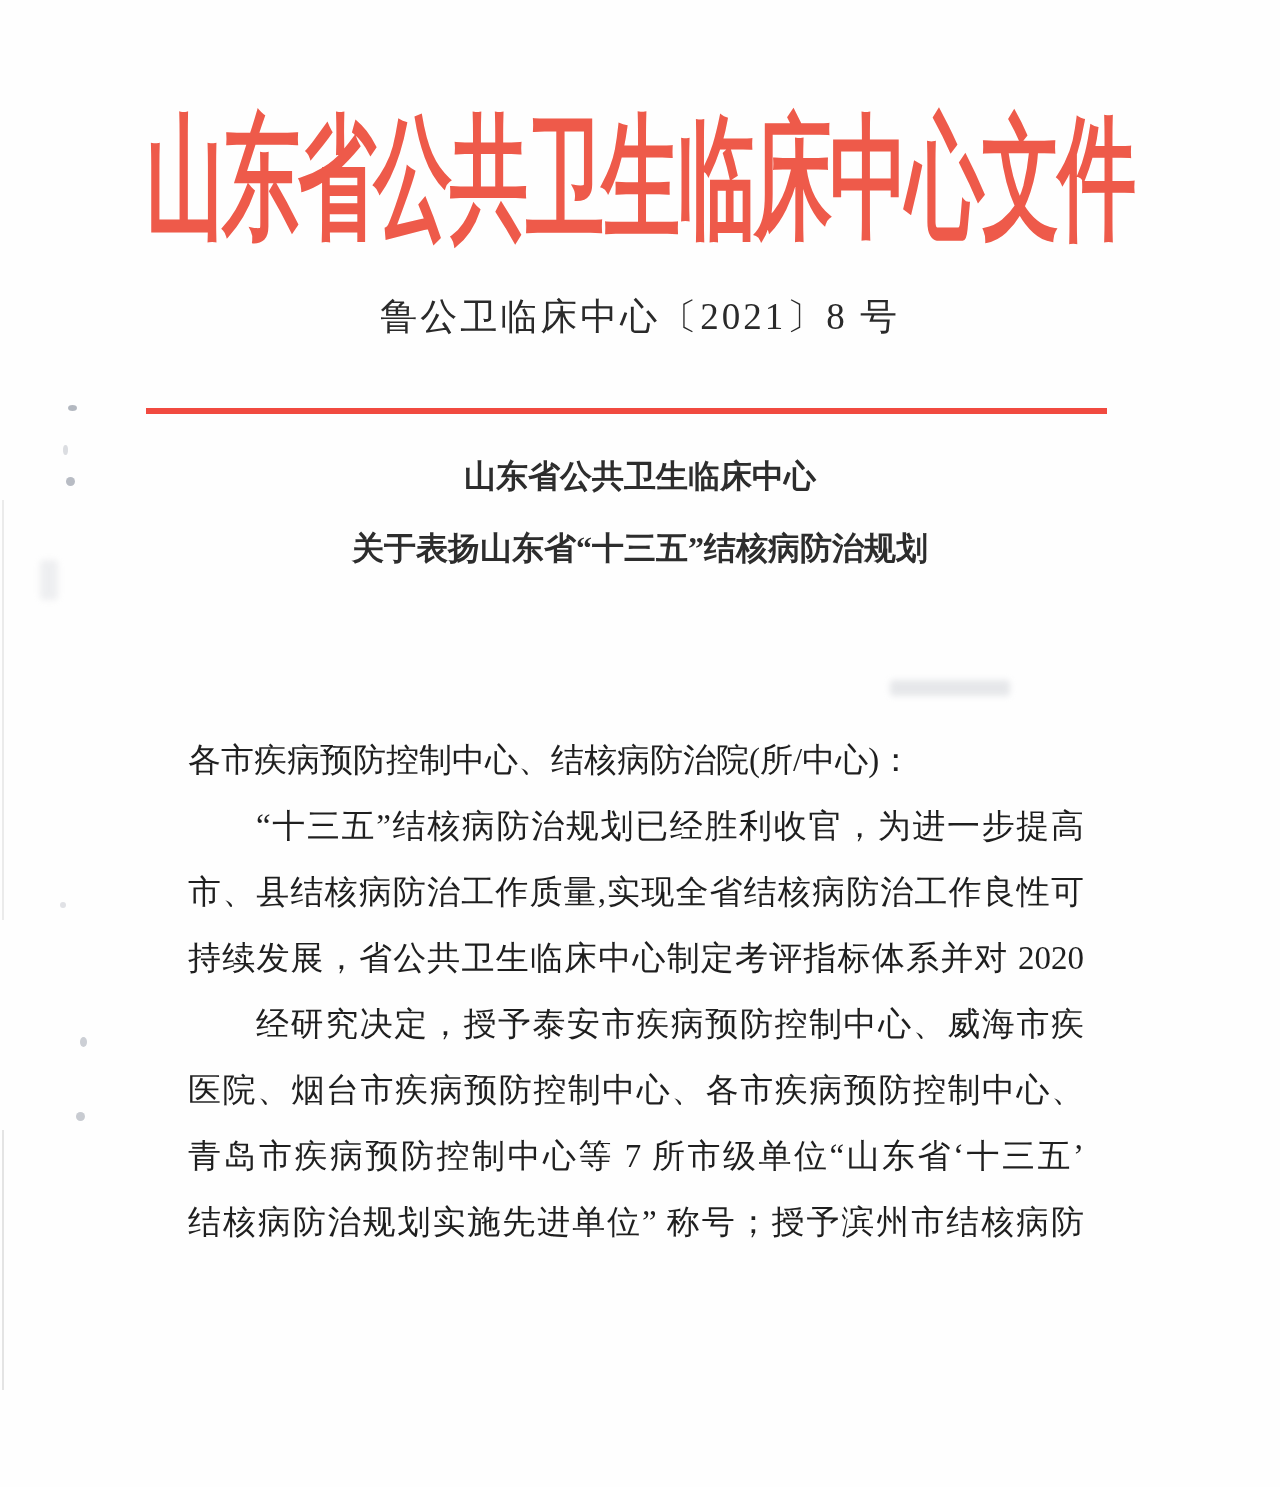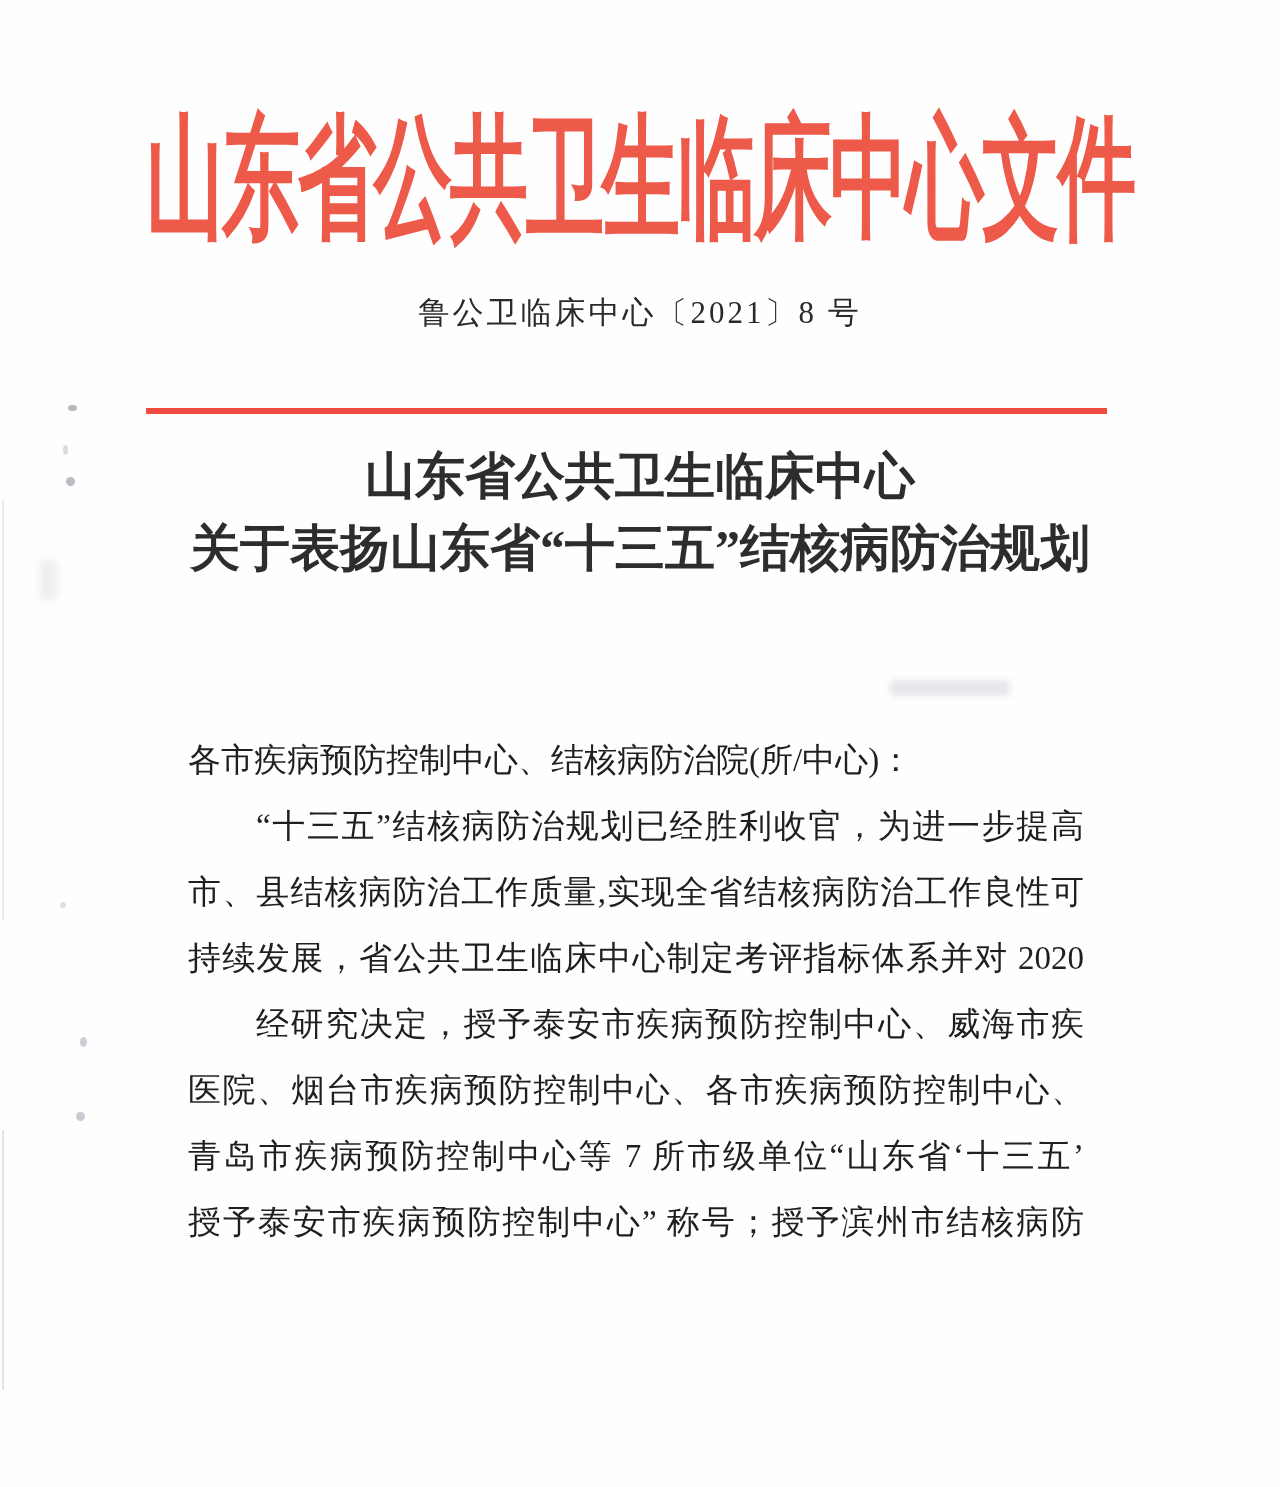--- a/index.html
+++ b/index.html
@@ -31,42 +31,42 @@
     transform: scaleY(1.72);
     transform-origin: top center;
   }
 
   .doc-number {
     position: absolute;
     top: 292px;
     left: 0;
     width: 100%;
     text-align: center;
-    font-size: 31px;
+    font-size: 37px;
     letter-spacing: 3px;
     color: #2a2a2a;
   }
 
   .red-rule {
     position: absolute;
     top: 408px;
     left: 146px;
     width: 961px;
     height: 6px;
     background: #f14a40;
   }
 
   .doc-title {
     position: absolute;
     top: 440px;
     left: 0;
     width: 100%;
     text-align: center;
     font-weight: bold;
-    font-size: 50px;
+    font-size: 32px;
     line-height: 72px;
     color: #2d2d2d;
   }
 
   .body-text {
     position: absolute;
     top: 727px;
     left: 178px;
     width: 906px;
     font-size: 33px;
@@ -124,21 +124,21 @@
   </div>
 
   <div class="body-text">
     <div class="line no-fill">各市疾病预防控制中心、结核病防治院(所/中心)：</div>
     <div class="line indent">“十三五”结核病防治规划已经胜利收官，为进一步提高</div>
     <div class="line">市、县结核病防治工作质量,实现全省结核病防治工作良性可</div>
     <div class="line">持续发展，省公共卫生临床中心制定考评指标体系并对 2020</div>
     <div class="line indent">经研究决定，授予泰安市疾病预防控制中心、威海市疾</div>
     <div class="line">医院、烟台市疾病预防控制中心、各市疾病预防控制中心、</div>
     <div class="line">青岛市疾病预防控制中心等 7 所市级单位“山东省‘十三五’</div>
-    <div class="line">授予泰安市疾病预防控制中心” 称号；授予滨州市结核病防</div>
+    <div class="line">结核病防治规划实施先进单位” 称号；授予滨州市结核病防</div>
   </div>
 
   <div class="edge-line" style="top:500px;  height:420px; opacity:0.35;"></div>
   <div class="edge-line" style="top:1130px; height:260px; opacity:0.5;"></div>
   <div class="artifact" style="left:68px;  top:405px;  width:9px; height:6px; opacity:0.75;"></div>
   <div class="artifact" style="left:66px;  top:477px;  width:9px; height:9px; opacity:0.7;"></div>
   <div class="artifact" style="left:63px;  top:445px;  width:5px; height:10px; opacity:0.35;"></div>
   <div class="artifact" style="left:80px;  top:1037px; width:7px; height:10px; opacity:0.5;"></div>
   <div class="artifact" style="left:76px;  top:1112px; width:9px; height:9px; opacity:0.55;"></div>
   <div class="artifact" style="left:60px;  top:902px;  width:6px; height:6px; opacity:0.3;"></div>

